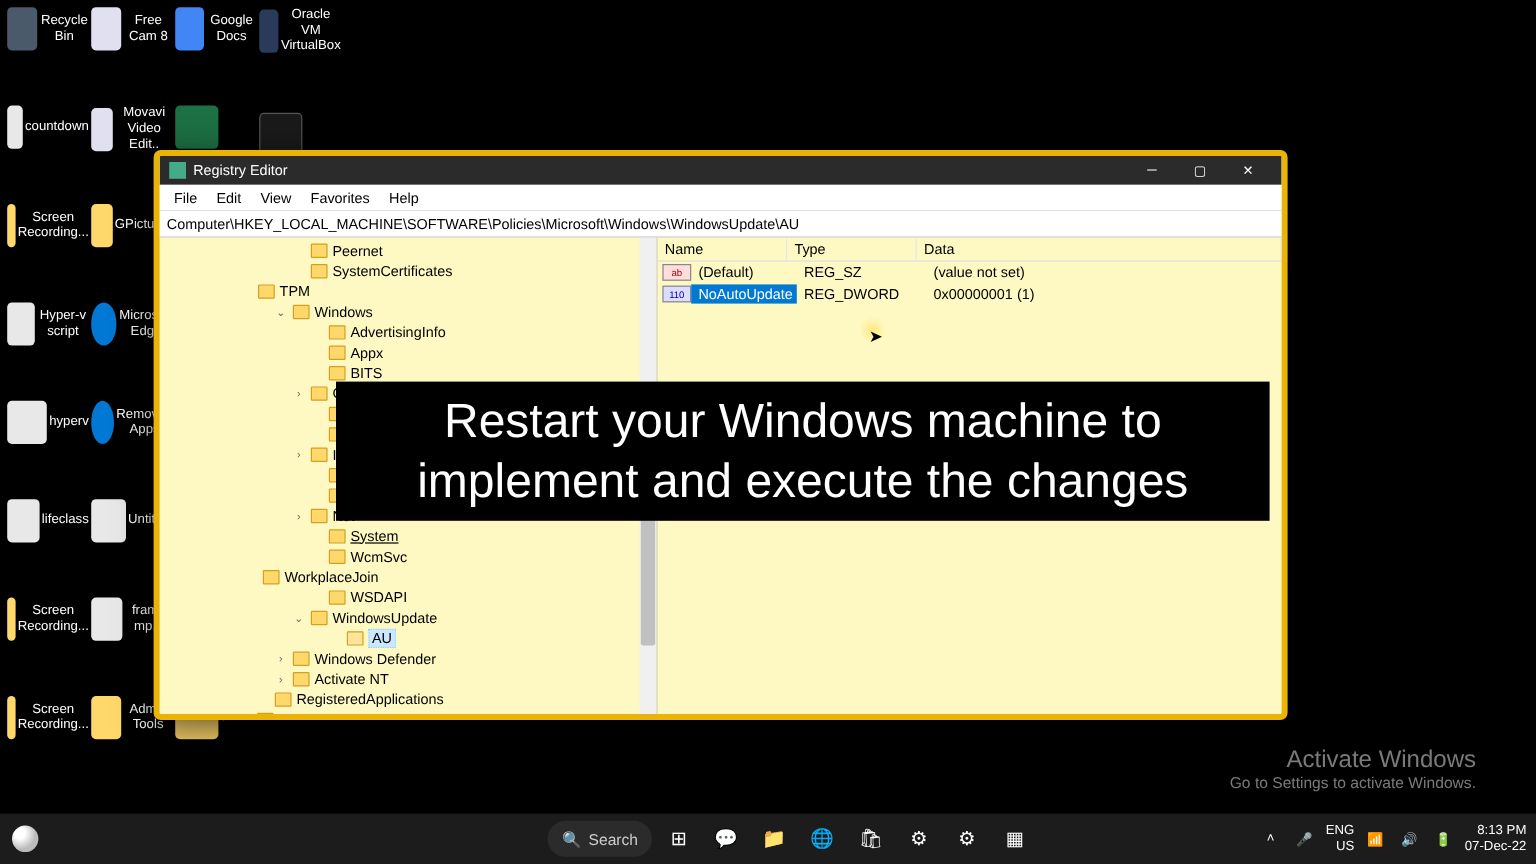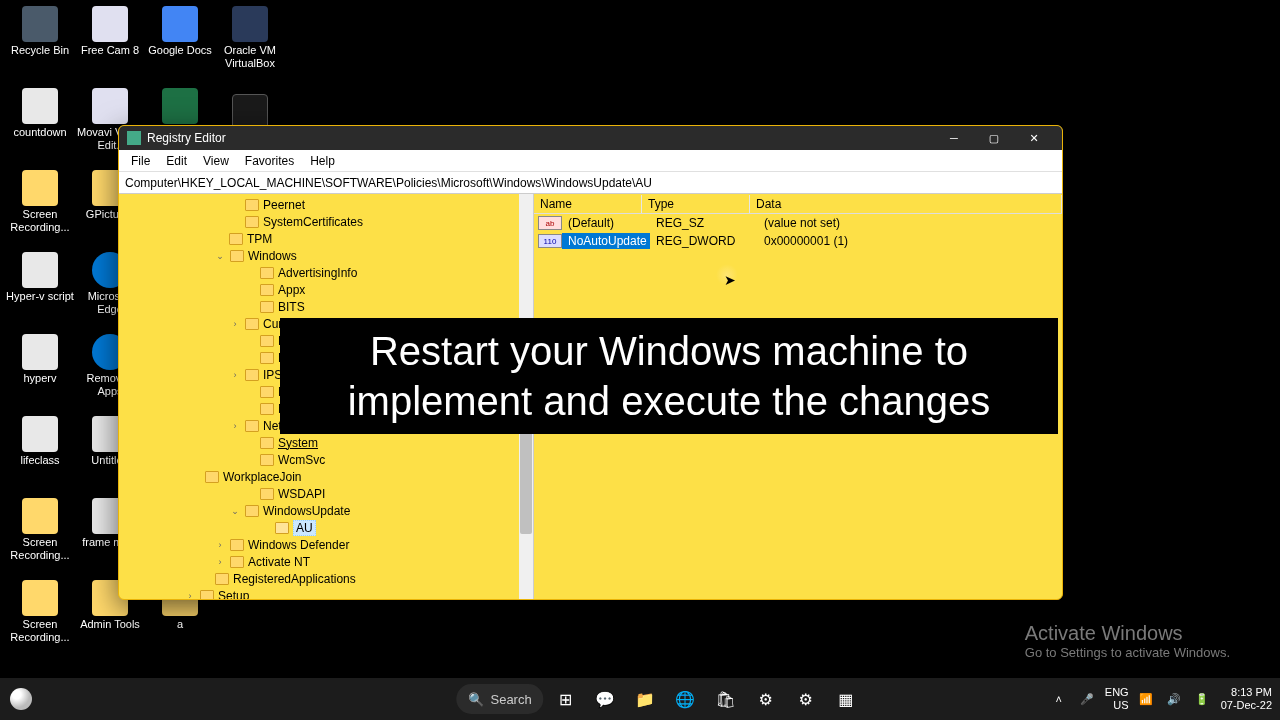--- a/index.html
+++ b/index.html
@@ -1,34 +1,34 @@
 <!DOCTYPE html>
 <html><head>
 <meta charset="utf-8">
 <style>
 * { margin: 0; padding: 0; box-sizing: border-box; font-family: 'Segoe UI', Tahoma, sans-serif; }
 body { width: 1280px; height: 720px; background: #000; overflow: hidden; position: relative; }
 
 
 .desktop { position: absolute; top: 0; left: 0; width: 100%; height: 100%; }
-.dicon { position: absolute; width: 68px; display: flex; flex-direction: column; align-items: center; gap: 2px; cursor: pointer; }
+.dicon { position: absolute; width: 68px; display: flex; flex-direction: row; align-items: center; gap: 2px; cursor: pointer; }
 .dicon .ico { width: 36px; height: 36px; background: #888; border-radius: 4px; display: flex; align-items: center; justify-content: center; font-size: 18px; }
 .dicon .lbl { color: #fff; font-size: 11px; text-align: center; line-height: 1.2; text-shadow: 1px 1px 2px #000; }
 .ico.bin { background: #4a5a6a; }
 .ico.cam { background: #e0e0f0; }
 .ico.gdoc { background: #4285f4; }
 .ico.vm { background: #2a3a5a; }
 .ico.folder { background: #ffd86b; }
 .ico.txt { background: #e8e8e8; }
 .ico.edge { background: #0078d4; border-radius: 50%; }
 .ico.xls { background: #1d7044; }
 .ico.cd { background: #1a1a1a; border: 1px solid #555; }
 
 
-.regwin { position: absolute; left: 118px; top: 125px; width: 945px; height: 475px; background: #fde047; border: 1px solid #eab308; border-radius: 6px; overflow: hidden; box-shadow: 0 8px 30px rgba(0,0,0,0.6); }
+.regwin { position: absolute; left: 128px; top: 125px; width: 945px; height: 475px; background: #fef9c3; border: 5px solid #eab308; border-radius: 6px; overflow: hidden; box-shadow: 0 8px 30px rgba(0,0,0,0.6); }
 .titlebar { height: 24px; background: #2b2b2b; display: flex; align-items: center; padding: 0 8px; color: #fff; font-size: 12px; }
 .titlebar .ticon { width: 14px; height: 14px; background: #4a8; margin-right: 6px; }
 .titlebar .spacer { flex: 1; }
 .winbtn { width: 40px; height: 24px; display: flex; align-items: center; justify-content: center; color: #fff; font-size: 11px; cursor: pointer; }
 .menubar { height: 22px; background: #fff; display: flex; align-items: center; padding: 0 4px; border-bottom: 1px solid #e0e0e0; }
 .menuitem { padding: 2px 8px; font-size: 12px; cursor: pointer; }
 .addrbar { height: 22px; border-bottom: 1px solid #ccc; padding: 2px 6px; font-size: 12px; display: flex; align-items: center; background: #fff; }
 .panes { display: flex; height: calc(100% - 68px); }
 .treepane { width: 415px; border-right: 1px solid #ccc; overflow: hidden; font-size: 12px; padding-top: 2px; position: relative; }
 .treerow { display: flex; align-items: center; height: 17px; padding-left: 4px; cursor: pointer; white-space: nowrap; }
@@ -54,21 +54,21 @@
 
 
 .caption { position: absolute; left: 280px; top: 318px; width: 778px; background: #000; color: #fff; font-size: 40px; text-align: center; padding: 8px 10px; line-height: 1.25; font-family: Arial, sans-serif; }
 
 
 .cursor-hl { position: absolute; width: 22px; height: 22px; background: radial-gradient(circle, rgba(255,230,120,0.9) 0%, rgba(255,230,120,0) 70%); border-radius: 50%; }
 .cursor-arrow { position: absolute; font-size: 14px; color: #000; }
 
 
 .watermark { position: absolute; right: 50px; bottom: 60px; color: #7a7a7a; }
-.watermark .l1 { font-size: 20px; font-weight: 400; }
+.watermark .l1 { font-size: 20px; font-weight: 400; text-align: right; }
 .watermark .l2 { font-size: 13px; }
 
 
 .taskbar { position: absolute; bottom: 0; left: 0; width: 100%; height: 42px; background: #1c1c1c; display: flex; align-items: center; }
 .tb-center { position: absolute; left: 50%; transform: translateX(-50%); display: flex; align-items: center; gap: 4px; }
 .tbicon { width: 36px; height: 36px; display: flex; align-items: center; justify-content: center; border-radius: 4px; cursor: pointer; color: #fff; font-size: 16px; }
 .searchbox { display: flex; align-items: center; background: #2b2b2b; border-radius: 16px; height: 30px; padding: 0 12px; color: #ccc; font-size: 13px; gap: 6px; cursor: pointer; }
 .tb-right { position: absolute; right: 8px; display: flex; align-items: center; gap: 8px; color: #fff; font-size: 11px; }
 .tb-right .stack { display: flex; flex-direction: column; align-items: flex-end; line-height: 1.15; }
 .tbricon { width: 20px; height: 20px; display: flex; align-items: center; justify-content: center; cursor: pointer; }
@@ -189,21 +189,21 @@
       <div class="treerow" style="padding-left: 110px;">
           <span class="exp"></span>
           <span class="fido"></span>
           <span class="name">Peernet</span>
         </div>
         <div class="treerow" style="padding-left: 110px;">
           <span class="exp"></span>
           <span class="fido"></span>
           <span class="name">SystemCertificates</span>
         </div>
-        <div class="treerow" style="padding-left: 94px;">
+        <div class="treerow" style="padding-left: 66px;">
           <span class="exp"></span>
           <span class="fido"></span>
           <span class="name">TPM</span>
         </div>
         <div class="treerow" style="padding-left: 95px;">
           <span class="exp">⌄</span>
           <span class="fido"></span>
           <span class="name">Windows</span>
         </div>
         <div class="treerow" style="padding-left: 125px;">

